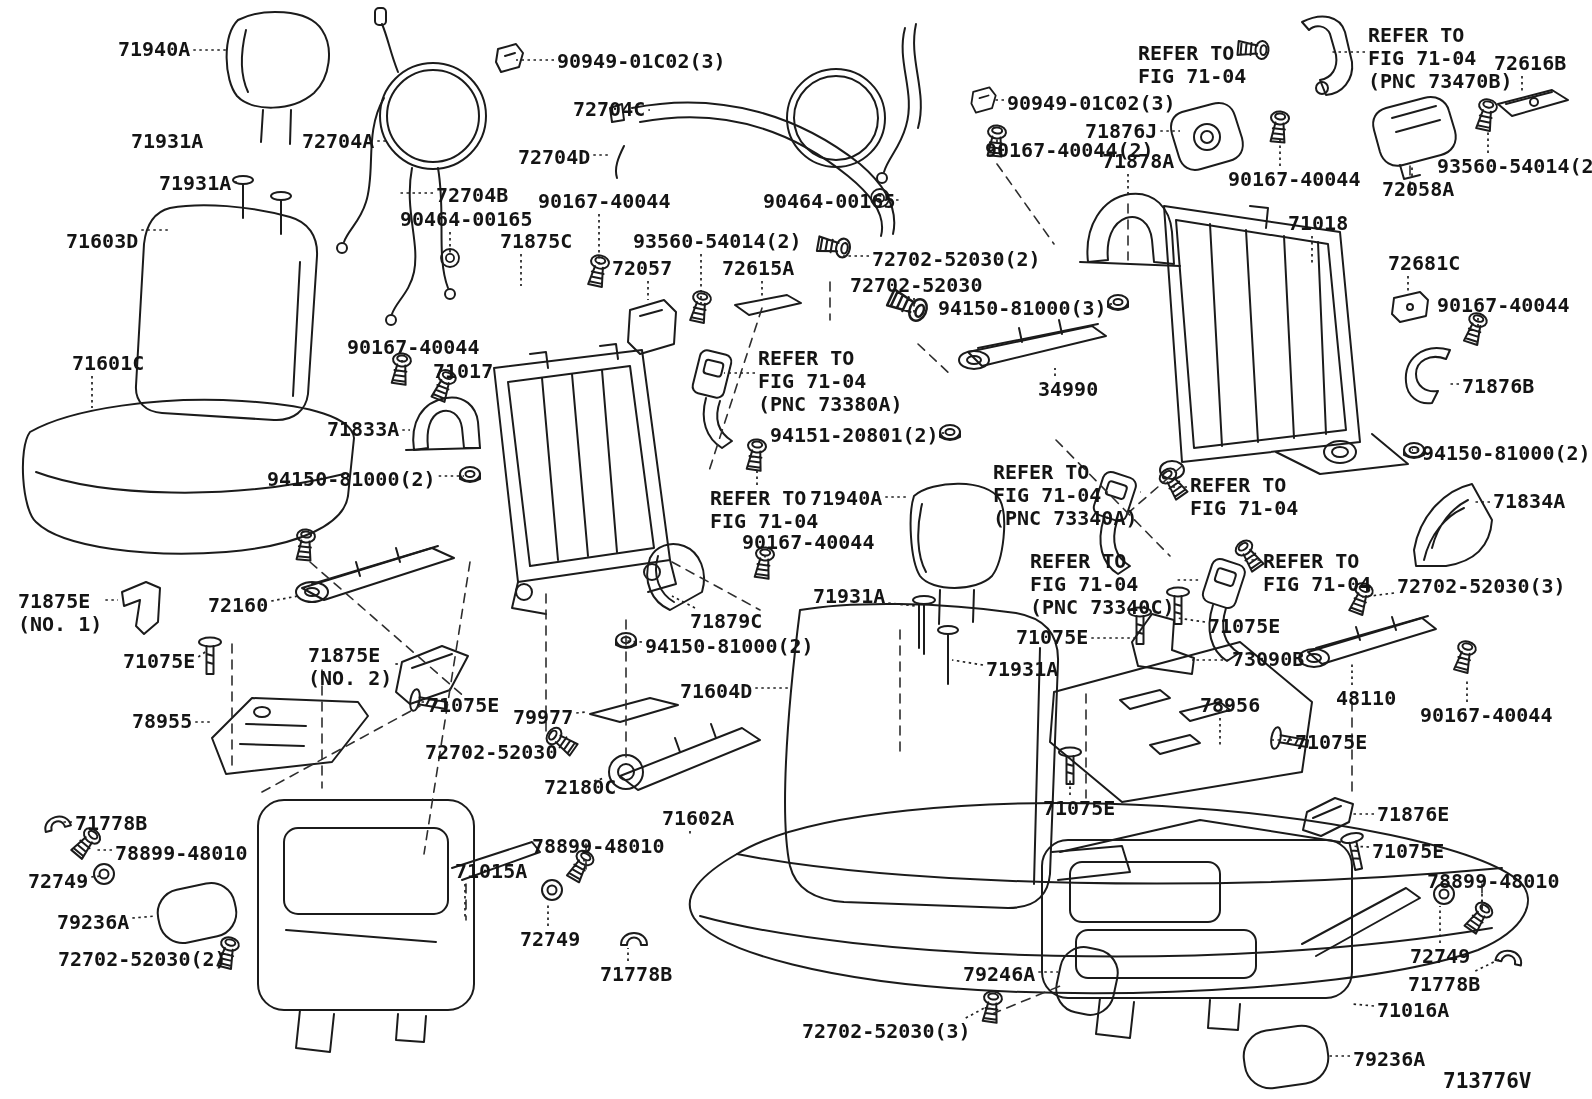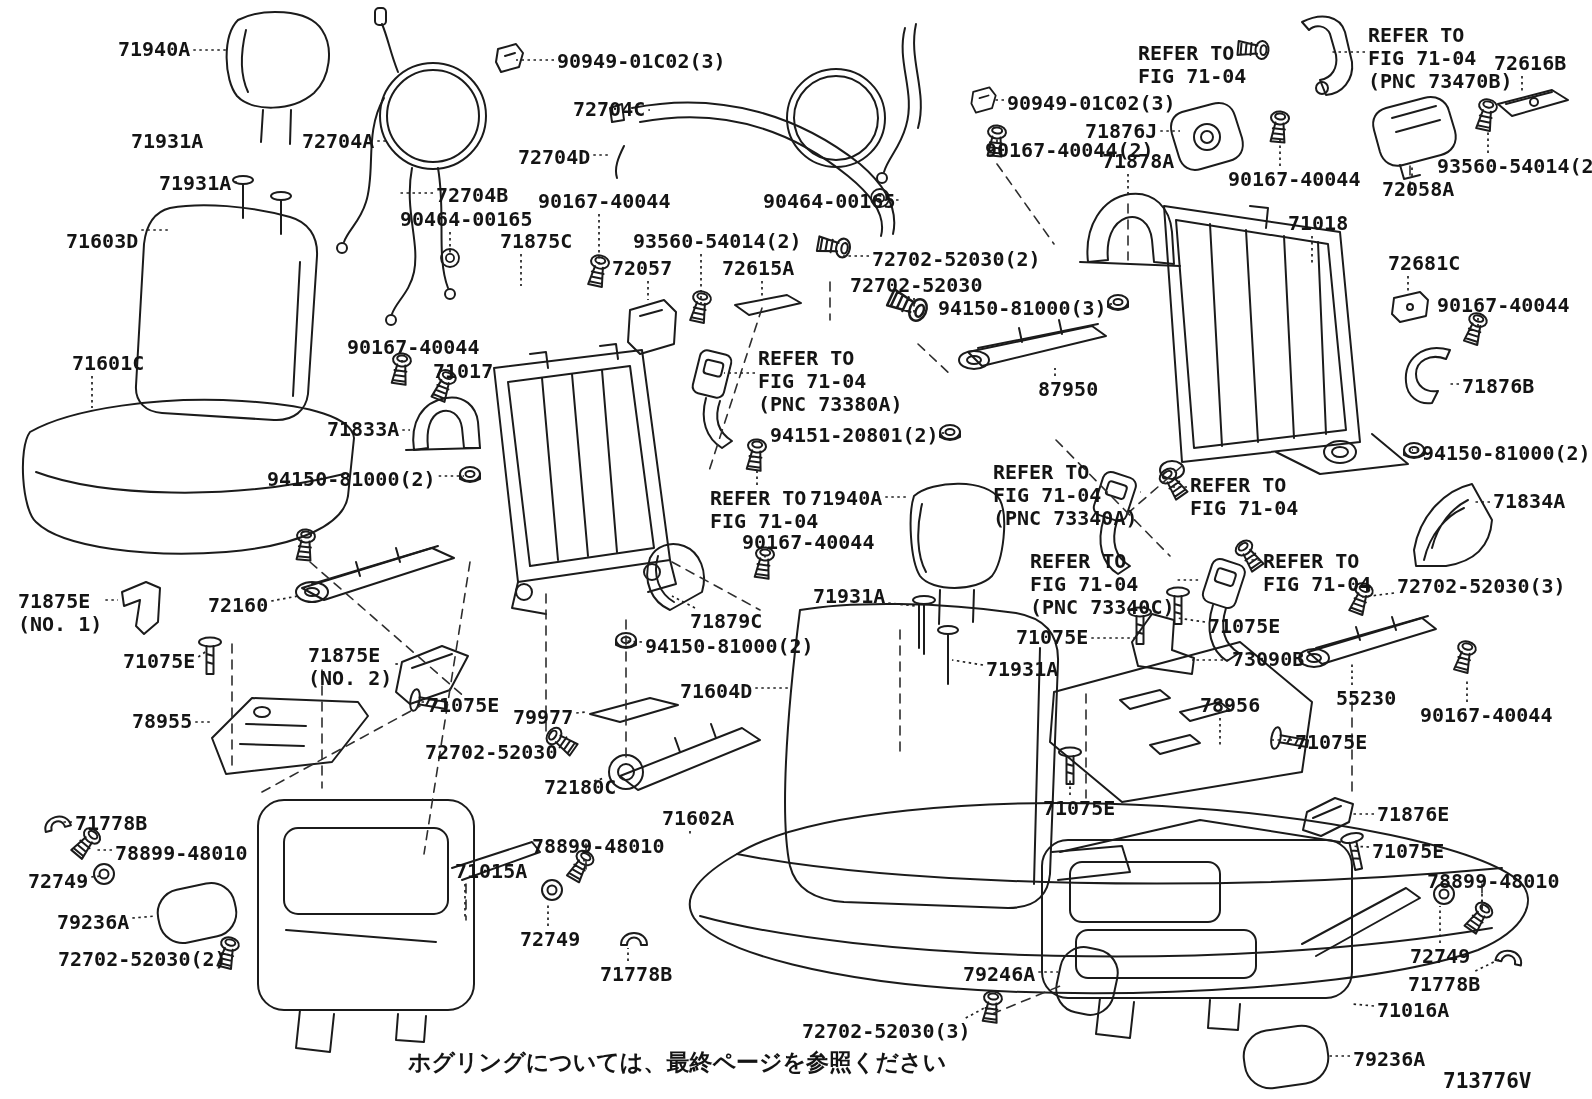--- a/index.html
+++ b/index.html
@@ -414,21 +414,21 @@
       <div class="lbl" style="left: 1228px; top: 168px;">90167-40044</div>
       <div class="lbl" style="left: 1437px; top: 155px;">93560-54014(2)</div>
       <div class="lbl" style="left: 1382px; top: 178px;">72058A</div>
       <div class="lbl" style="left: 1288px; top: 212px;">71018</div>
       <div class="lbl" style="left: 1388px; top: 252px;">72681C</div>
       <div class="lbl" style="left: 1437px; top: 294px;">90167-40044</div>
       <div class="lbl" style="left: 347px; top: 336px;">90167-40044</div>
       <div class="lbl" style="left: 433px; top: 360px;">71017</div>
       <div class="lbl" style="left: 327px; top: 418px;">71833A</div>
       <div class="lbl" style="left: 267px; top: 468px;">94150-81000(2)</div>
-      <div class="lbl" style="left: 1038px; top: 378px;">87950</div>
+      <div class="lbl" style="left: 1038px; top: 378px;">34990</div>
       <div class="lbl" style="left: 1462px; top: 375px;">71876B</div>
       <div class="lbl" style="left: 758px; top: 347px;">REFER TO
 FIG 71-04
 (PNC 73380A)</div>
       <div class="lbl" style="left: 770px; top: 424px;">94151-20801(2)</div>
       <div class="lbl" style="left: 710px; top: 487px;">REFER TO
 FIG 71-04</div>
       <div class="lbl" style="left: 810px; top: 487px;">71940A</div>
       <div class="lbl" style="left: 742px; top: 531px;">90167-40044</div>
       <div class="lbl" style="left: 1422px; top: 442px;">94150-81000(2)</div>
@@ -444,21 +444,21 @@
       <div class="lbl" style="left: 1263px; top: 550px;">REFER TO
 FIG 71-04</div>
       <div class="lbl" style="left: 1397px; top: 575px;">72702-52030(3)</div>
       <div class="lbl" style="left: 690px; top: 610px;">71879C</div>
       <div class="lbl" style="left: 813px; top: 585px;">71931A</div>
       <div class="lbl" style="left: 645px; top: 635px;">94150-81000(2)</div>
       <div class="lbl" style="left: 986px; top: 658px;">71931A</div>
       <div class="lbl" style="left: 1016px; top: 626px;">71075E</div>
       <div class="lbl" style="left: 1208px; top: 615px;">71075E</div>
       <div class="lbl" style="left: 1232px; top: 648px;">73090B</div>
-      <div class="lbl" style="left: 1336px; top: 687px;">55230</div>
+      <div class="lbl" style="left: 1336px; top: 687px;">48110</div>
       <div class="lbl" style="left: 1420px; top: 704px;">90167-40044</div>
       <div class="lbl" style="left: 680px; top: 680px;">71604D</div>
       <div class="lbl" style="left: 1200px; top: 694px;">78956</div>
       <div class="lbl" style="left: 1295px; top: 731px;">71075E</div>
       <div class="lbl" style="left: 18px; top: 590px;">71875E
 (NO. 1)</div>
       <div class="lbl" style="left: 208px; top: 594px;">72160</div>
       <div class="lbl" style="left: 123px; top: 650px;">71075E</div>
       <div class="lbl" style="left: 308px; top: 644px;">71875E
 (NO. 2)</div>
@@ -482,16 +482,15 @@
       <div class="lbl" style="left: 600px; top: 963px;">71778B</div>
       <div class="lbl" style="left: 963px; top: 963px;">79246A</div>
       <div class="lbl" style="left: 802px; top: 1020px;">72702-52030(3)</div>
       <div class="lbl" style="left: 1427px; top: 870px;">78899-48010</div>
       <div class="lbl" style="left: 1410px; top: 945px;">72749</div>
       <div class="lbl" style="left: 1408px; top: 973px;">71778B</div>
       <div class="lbl" style="left: 1377px; top: 999px;">71016A</div>
       <div class="lbl" style="left: 1353px; top: 1048px;">79236A</div>
     </div>
 
-<div class="lbl footer" style="left:408px;top:1051px">ホグリングについては、最終ページを参照ください</div>
 <div class="lbl code" style="left:1443px;top:1070px">713776V</div>
 
 </div>
 
 </body></html>

